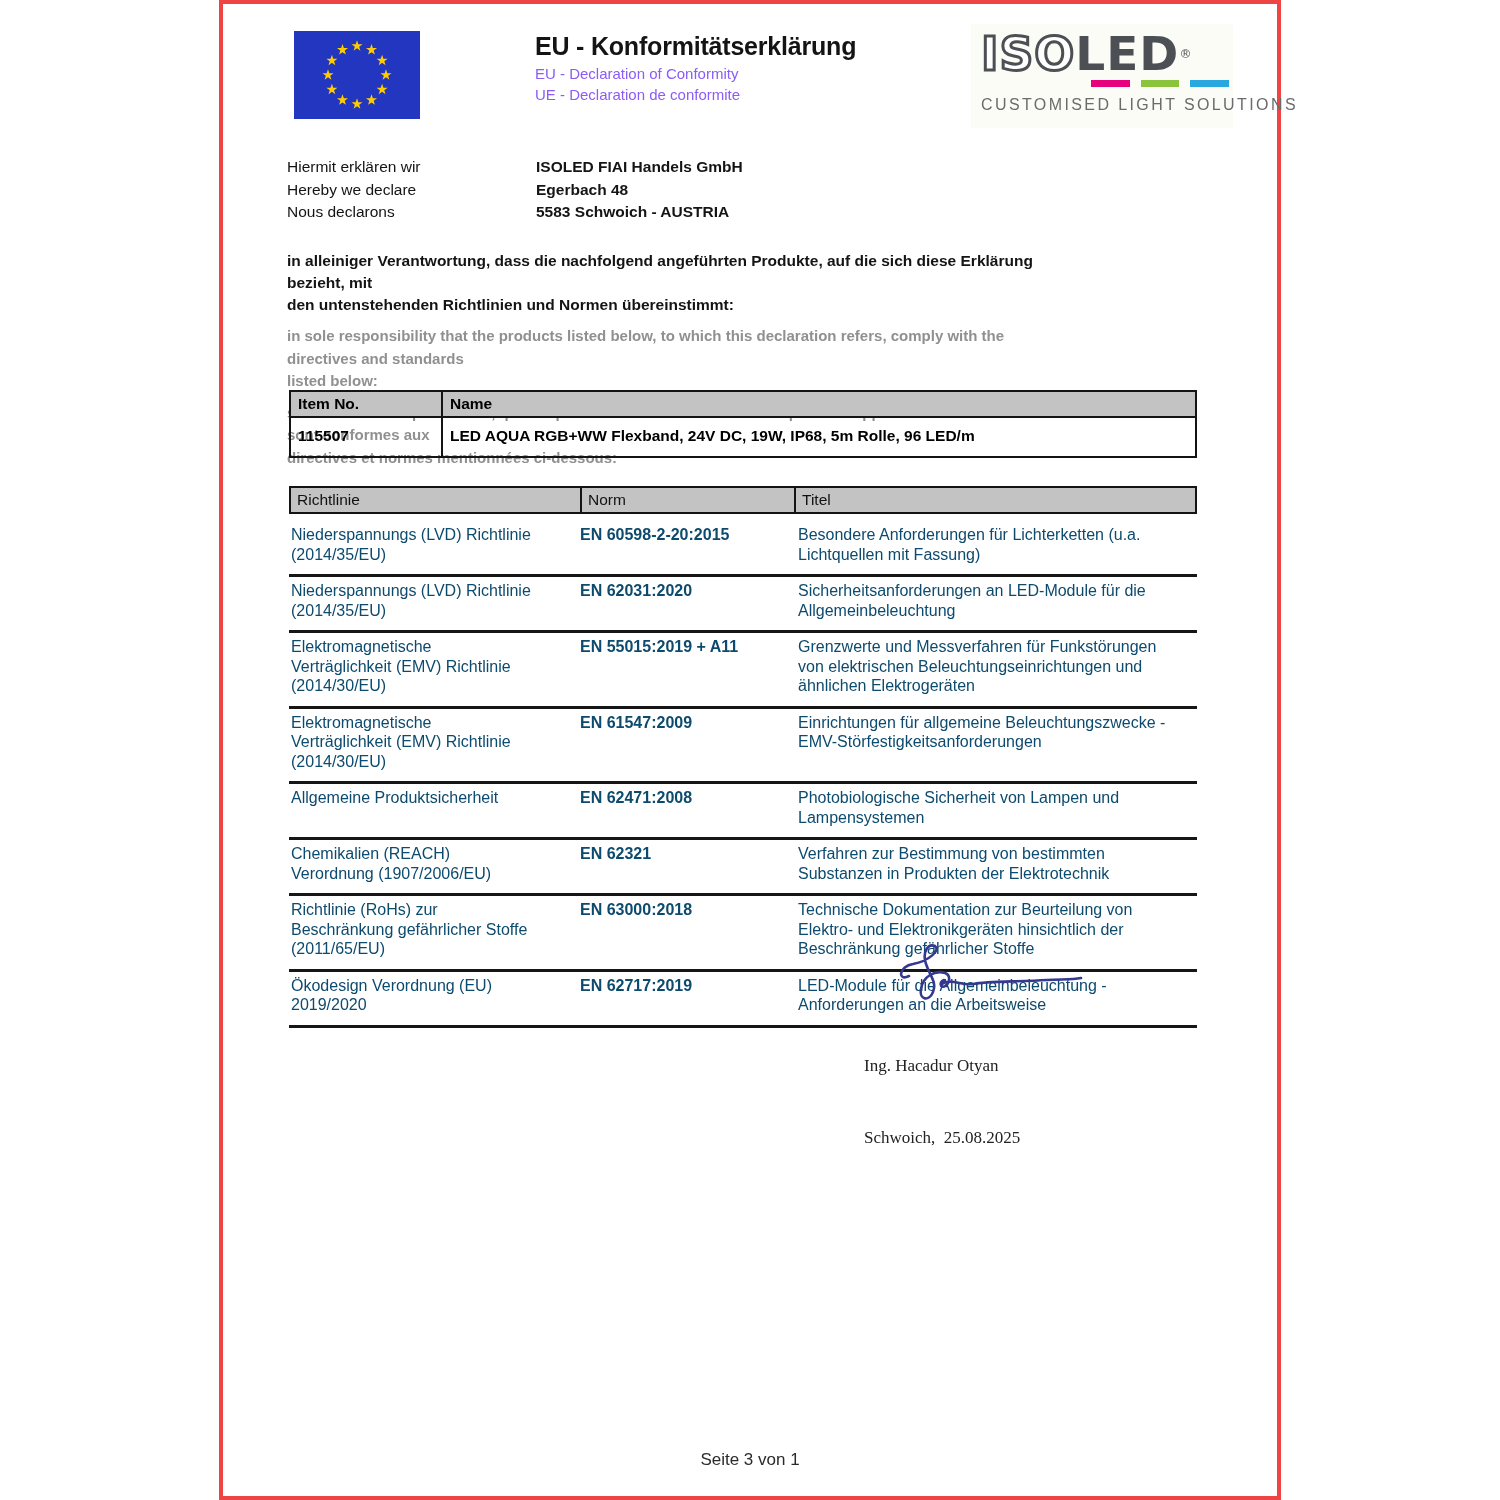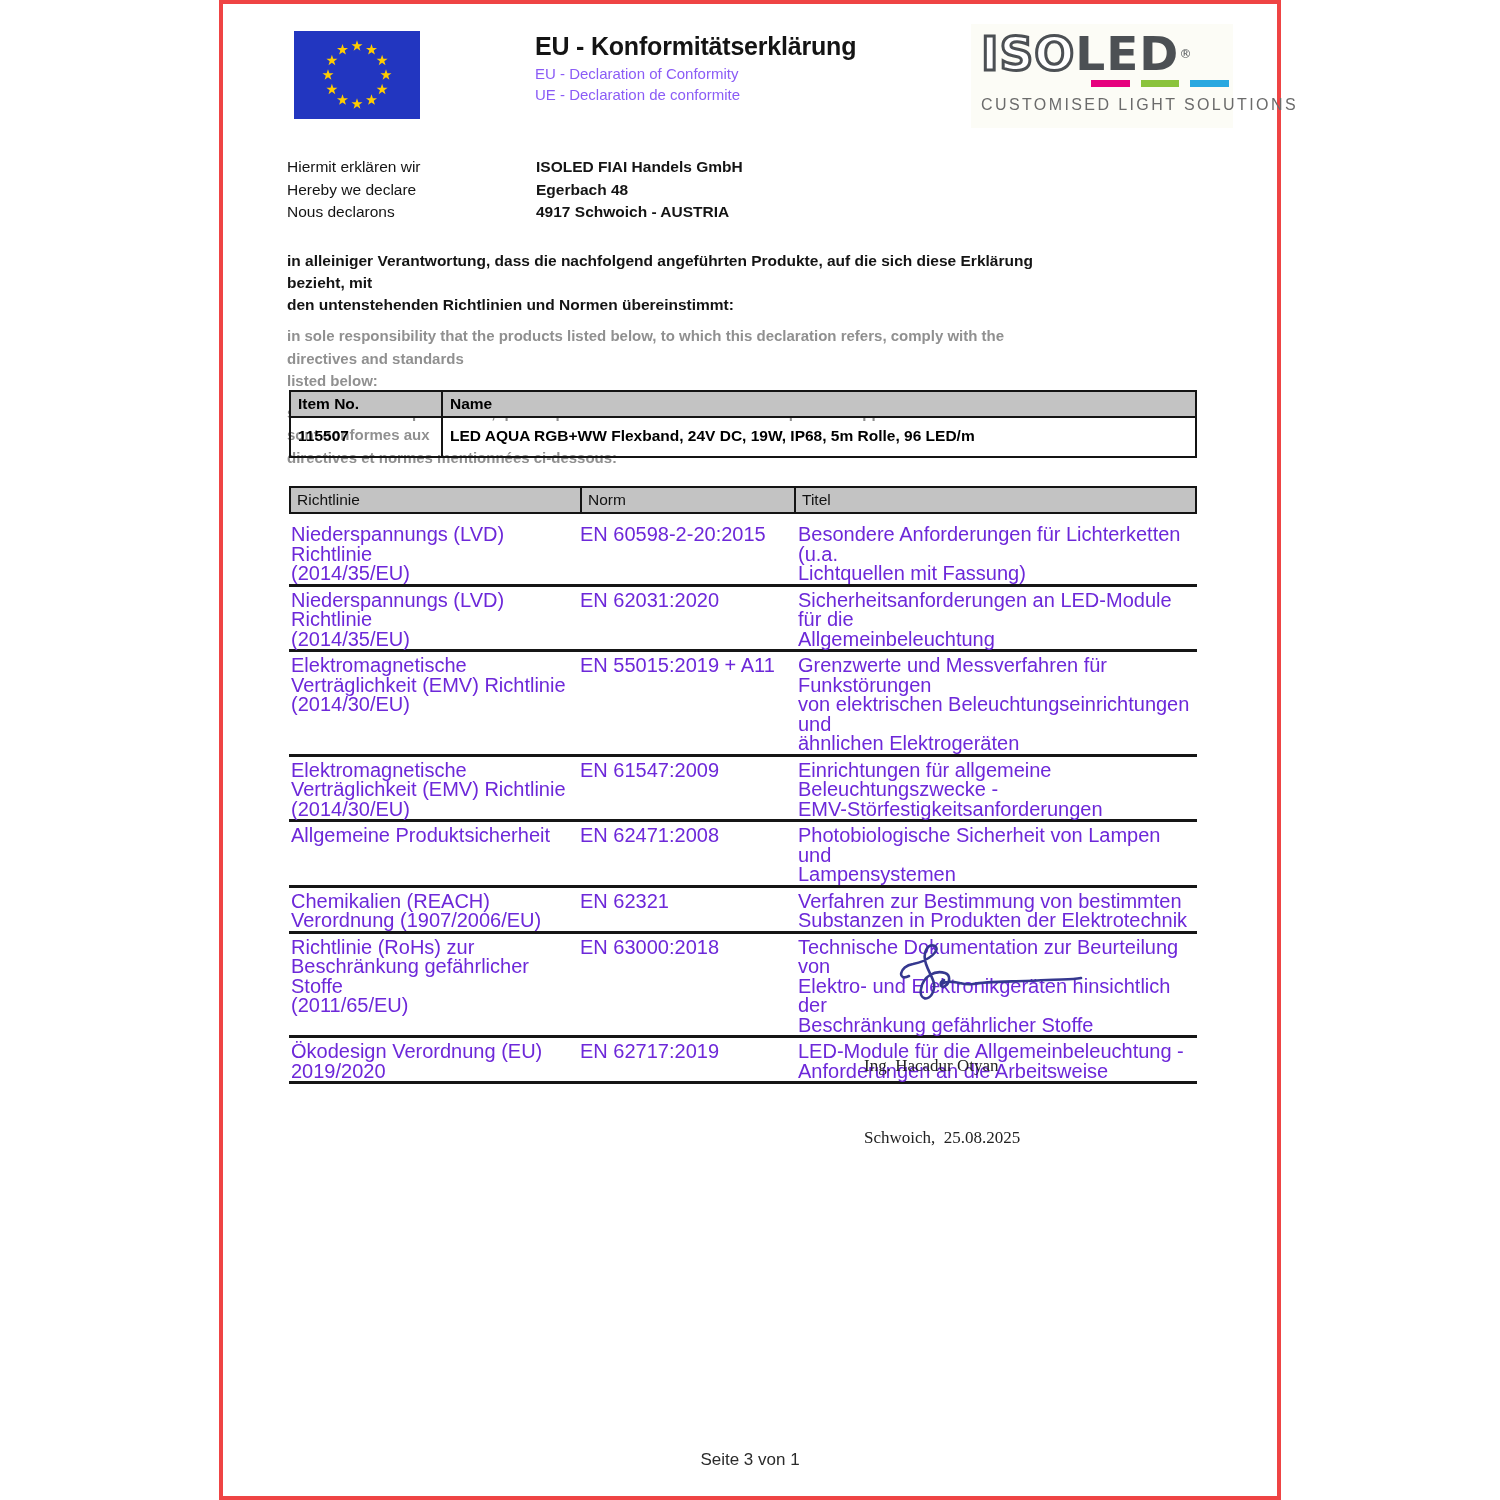--- a/index.html
+++ b/index.html
@@ -45,23 +45,23 @@
   .col-itemno { width:152px; }
 
   
   .dir-table { position:absolute; left:66px; top:482px; width:908px; }
   .dir-head { display:flex; background:#c3c3c3; border:2px solid #141414; }
   .dir-head .hc { font-size:15.5px; font-weight:normal; padding:3px 6px; color:#111; }
   .dir-head .hc + .hc { border-left:2px solid #141414; }
   .hc.h1 { width:289px; } .hc.h2 { width:214px; } .hc.h3 { flex:1; }
   .dir-body { margin-top:7px; }
   .drow { display:flex; border-bottom:3px solid #161616; }
-  .drow .dc { font-size:20px; line-height:19.5px; color:#6d28d9; padding-top:4px; padding-bottom:0; white-space:pre-line; }
+  .drow .dc { font-size:16px; line-height:19.5px; color:#0c4a6e; padding-top:4px; padding-bottom:10px; white-space:pre-line; }
   .dc.c1 { width:289px; padding-left:2px; padding-right:10px; }
-  .dc.c2 { width:214px; padding-left:2px; padding-right:8px; }
+  .dc.c2 { width:214px; padding-left:2px; padding-right:8px;font-weight:bold; }
   .dc.c3 { flex:1; padding-left:6px; }
 
   
   .sig-scribble { position:absolute; left:672px; top:936px; width:230px; height:70px; }
   .sig-text { position:absolute; left:641px; top:1002px; font-size:17px; line-height:24px; color:#222; white-space:pre;font-family:Liberation Serif, serif; }
 
   
   .footer { position:absolute; left:0; top:1446px; width:100%; text-align:center; font-size:17px; color:#2b2b2b; }
 </style>
 </head>
@@ -108,21 +108,21 @@
     </div>
 
     <div class="declare-labels">
       <div>Hiermit erklären wir</div>
       <div>Hereby we declare</div>
       <div>Nous declarons</div>
     </div>
     <div class="declare-company">
       <div>ISOLED FIAI Handels GmbH</div>
       <div>Egerbach 48</div>
-      <div>4917 Schwoich - AUSTRIA</div>
+      <div>5583 Schwoich - AUSTRIA</div>
     </div>
 
     <div class="intro">
       <p class="de">in alleiniger Verantwortung, dass die nachfolgend angeführten Produkte, auf die sich diese Erklärung bezieht, mit
 den untenstehenden Richtlinien und Normen übereinstimmt:</p>
       <p class="gray">in sole responsibility that the products listed below, to which this declaration refers, comply with the directives and standards
 listed below:</p>
       <p class="gray">sous sa seule responsabilité, que les produits cités ci-dessous et auxquels se rapporte cette déclaration sont conformes aux
 directives et normes mentionnées ci-dessous:</p>
     </div>

